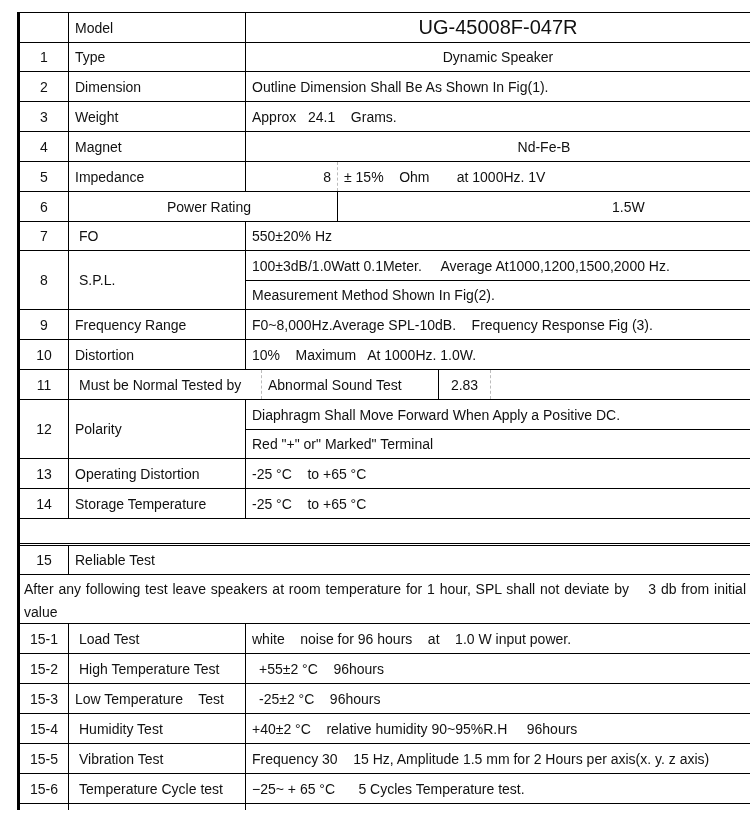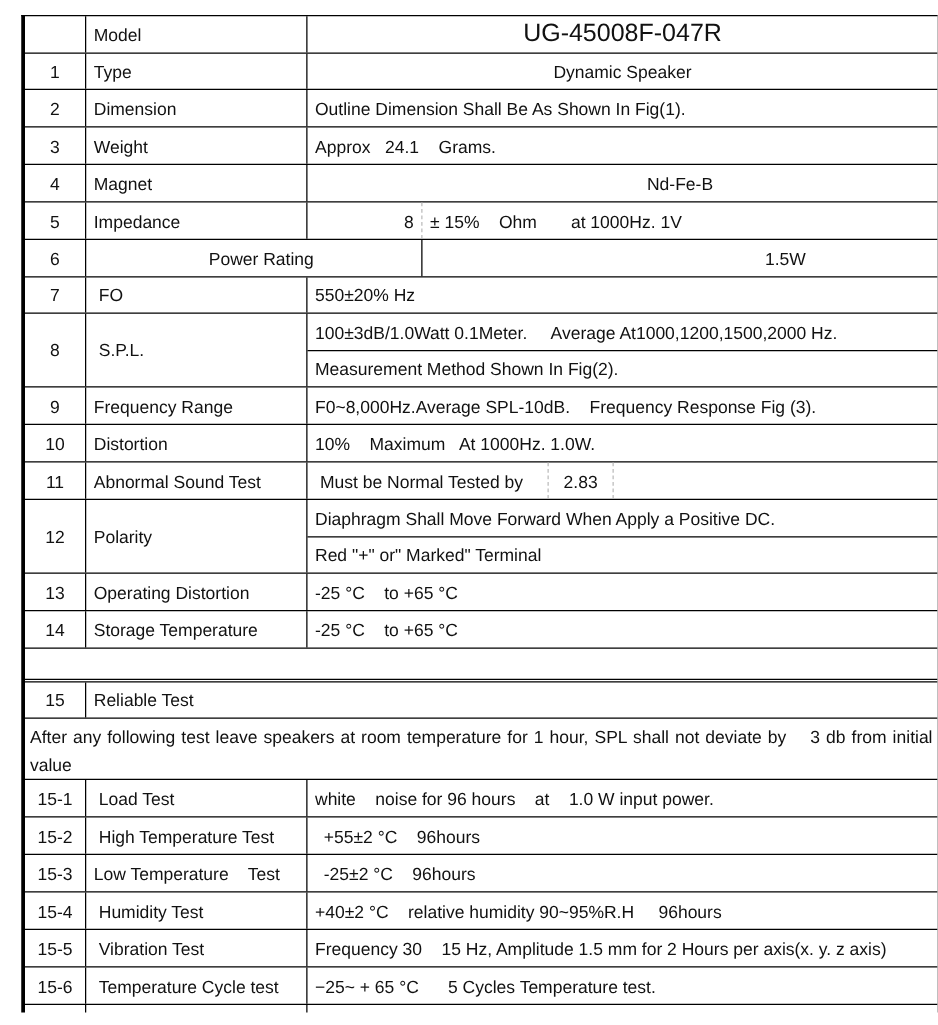--- a/index.html
+++ b/index.html
@@ -100,22 +100,22 @@
   </div>
 
   <div class="row h30">
     <div class="c c1">10</div>
     <div class="c c2">Distortion</div>
     <div class="c c3" style="white-space:pre">10%    Maximum   At 1000Hz. 1.0W.</div>
   </div>
 
   <div class="row h30">
     <div class="c c1">11</div>
+    <div class="c dash" style="width:193px;padding-left:10px">Must be Normal Tested by</div>
     <div class="c c2">Abnormal Sound Test</div>
-    <div class="c dash" style="width:193px;padding-left:10px">Must be Normal Tested by</div>
     <div class="c center dash" style="width:52px">2.83</div>
   </div>
 
   <div class="row" style="height:59px">
     <div class="c c1">12</div>
     <div class="c c2">Polarity</div>
     <div class="sub">
       <div class="srow">Diaphragm Shall Move Forward When Apply a Positive DC.</div>
       <div class="srow">Red "+" or" Marked" Terminal</div>
     </div>

